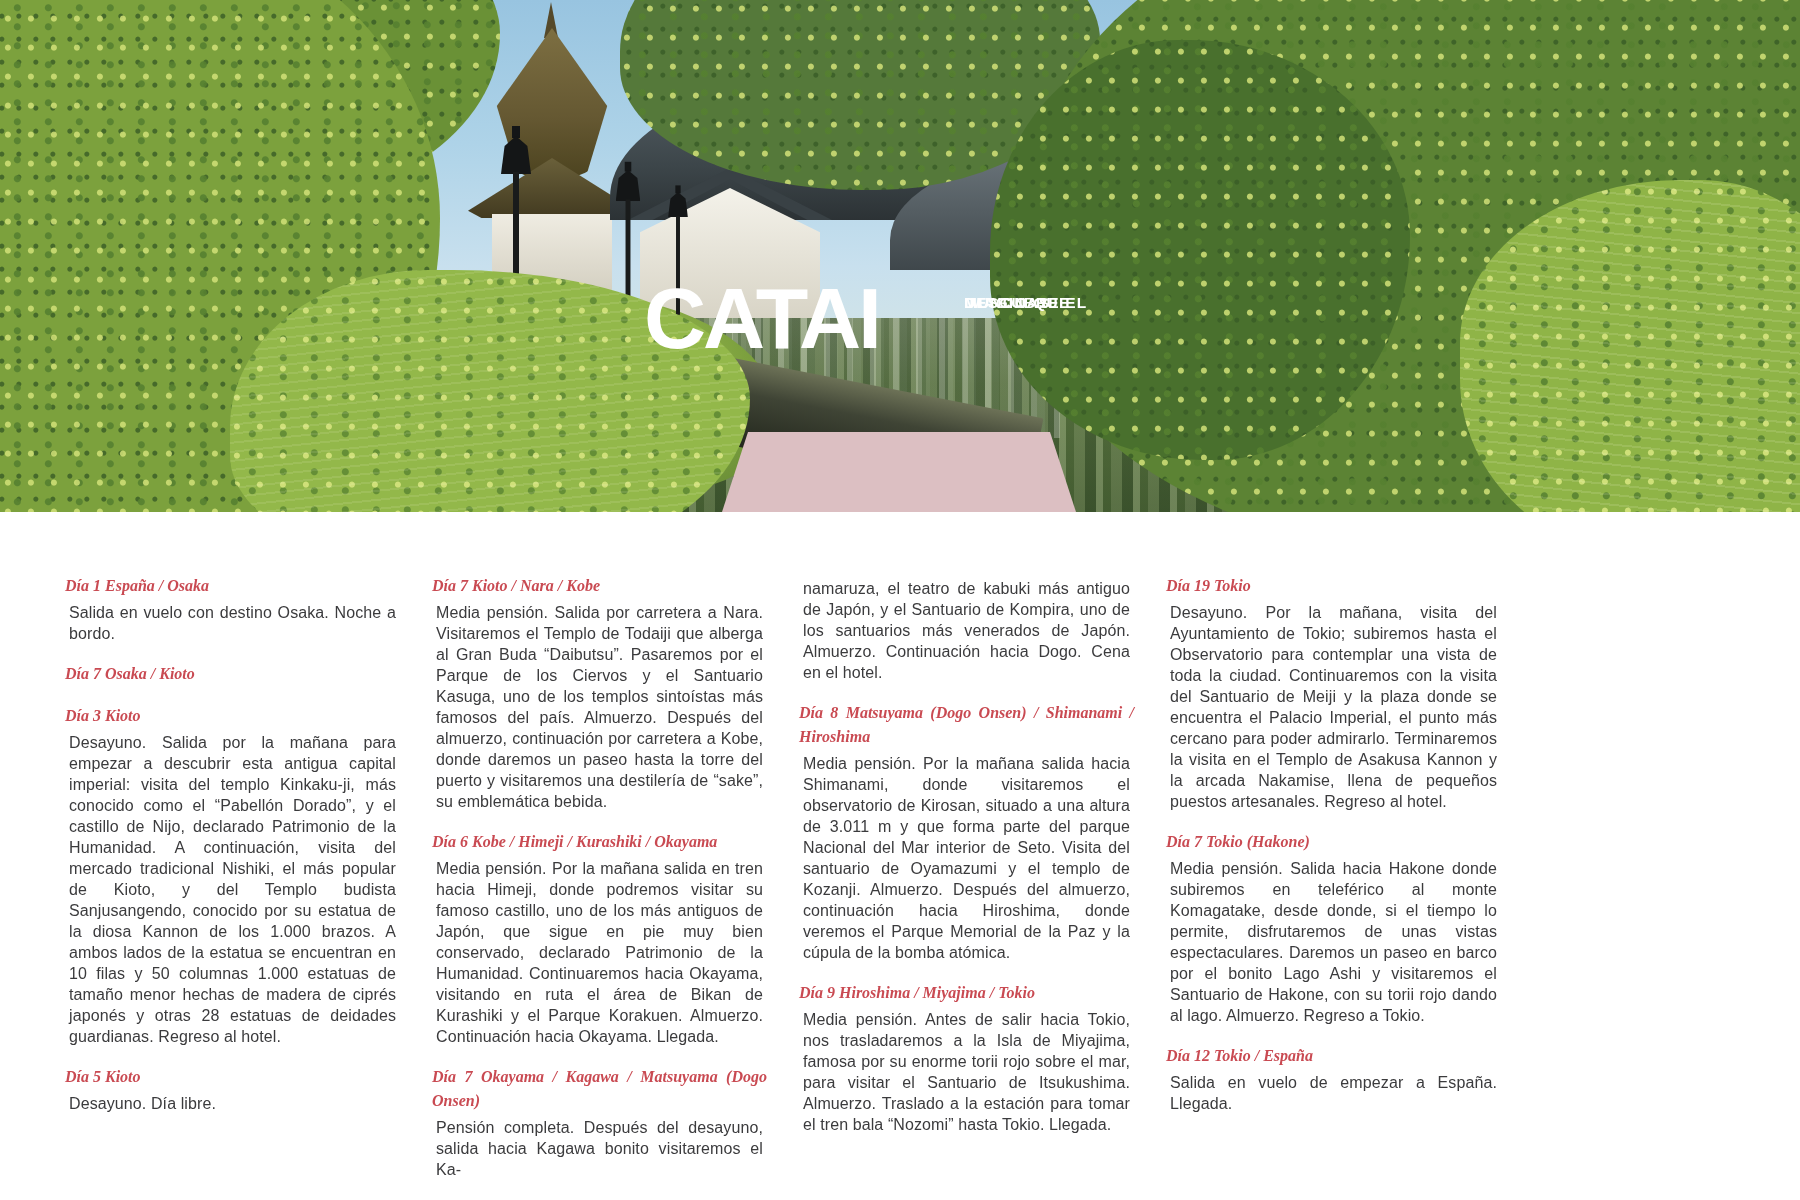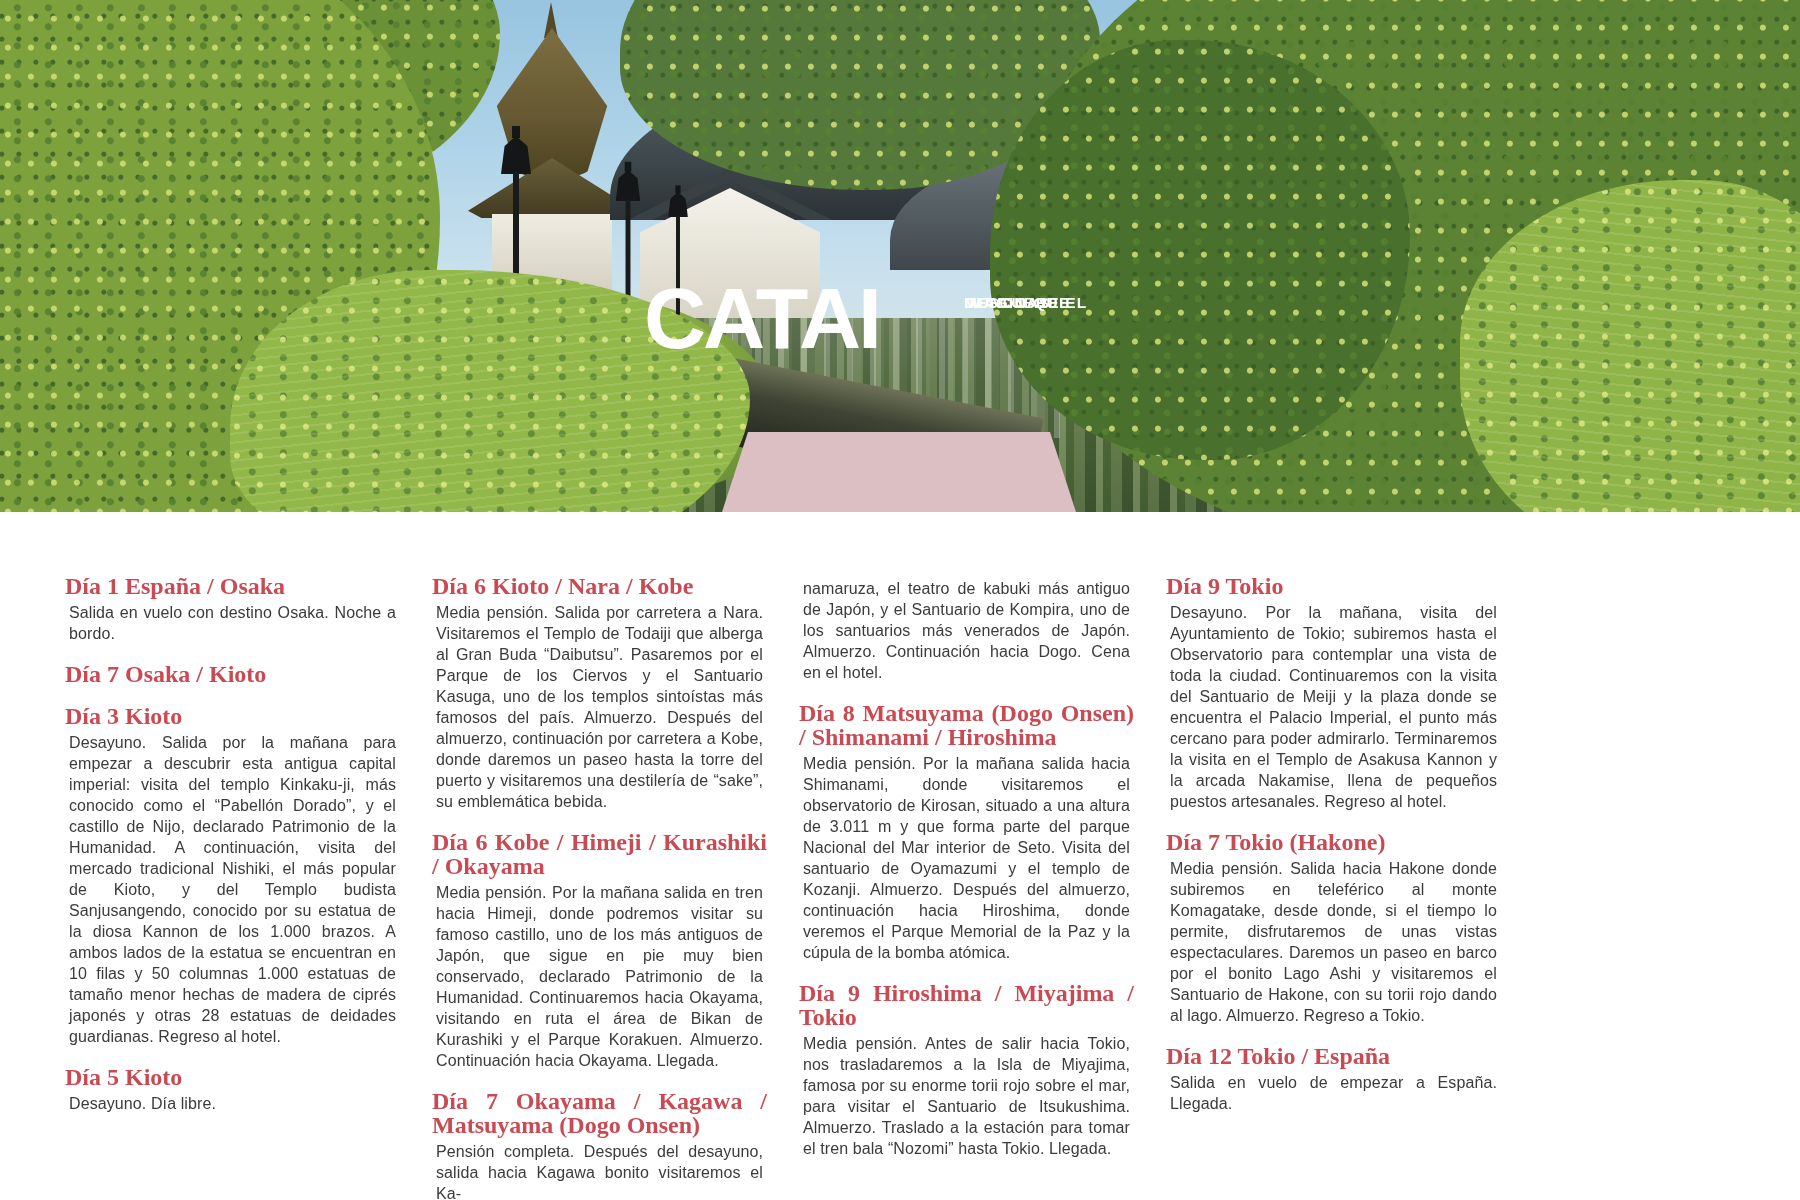--- a/index.html
+++ b/index.html
@@ -104,21 +104,21 @@
 
   
   .banner{left:722px;top:432px;width:354px;height:80px;background:#dcbfc2;
           clip-path:polygon(26px 0,328px 0,100% 100%,0 100%);}
 
   
   .itinerary{position:absolute;left:65px;top:574px;width:1440px;
              display:grid;grid-template-columns:repeat(4,335px);column-gap:32px;}
   .day-block{margin-bottom:18px;}
   .day-title{font-family:"Liberation Serif",serif;font-weight:bold;color:#c94a52;
-             font-size:24px;line-height:24px;margin:0 0 3px 0;text-align:justify;}
+             font-size:16px;line-height:24px;margin:0 0 3px 0;text-align:justify;font-style:italic;}
   .day-body{font-family:"Liberation Sans",sans-serif;color:#3b3b3d;font-size:16px;line-height:21px;
             margin:4px;text-align:justify;letter-spacing:.1px;}
 </style>
 </head>
 <body>
 
 <div class="page">
 
   <div class="hero">
     <div class="sky"></div>
@@ -201,21 +201,21 @@
         <p class="day-body">Desayuno. Salida por la mañana para empezar a descubrir esta antigua capital imperial: visita del templo Kinkaku-ji, más conocido como el “Pabellón Dorado”, y el castillo de Nijo, declarado Patrimonio de la Humanidad. A continuación, visita del mercado tradicional Nishiki, el más popular de Kioto, y del Templo budista Sanjusangendo, conocido por su estatua de la diosa Kannon de los 1.000 brazos. A ambos lados de la estatua se encuentran en 10 filas y 50 columnas 1.000 estatuas de tamaño menor hechas de madera de ciprés japonés y otras 28 estatuas de deidades guardianas. Regreso al hotel.</p>
       </div>
       <div class="day-block">
         <h3 class="day-title">Día 5 Kioto</h3>
         <p class="day-body">Desayuno. Día libre.</p>
       </div>
     </section>
 
     <section class="col">
       <div class="day-block">
-        <h3 class="day-title">Día 6 Kioto / Nara / Kobe</h3>
+        <h3 class="day-title">Día 7 Kioto / Nara / Kobe</h3>
         <p class="day-body">Media pensión. Salida por carretera a Nara. Visitaremos el Templo de Todaiji que alberga al Gran Buda “Daibutsu”. Pasaremos por el Parque de los Ciervos y el Santuario Kasuga, uno de los templos sintoístas más famosos del país. Almuerzo. Después del almuerzo, continuación por carretera a Kobe, donde daremos un paseo hasta la torre del puerto y visitaremos una destilería de “sake”, su emblemática bebida.</p>
       </div>
       <div class="day-block">
         <h3 class="day-title">Día 6 Kobe / Himeji / Kurashiki / Okayama</h3>
         <p class="day-body">Media pensión. Por la mañana salida en tren hacia Himeji, donde podremos visitar su famoso castillo, uno de los más antiguos de Japón, que sigue en pie muy bien conservado, declarado Patrimonio de la Humanidad. Continuaremos hacia Okayama, visitando en ruta el área de Bikan de Kurashiki y el Parque Korakuen. Almuerzo. Continuación hacia Okayama. Llegada.</p>
       </div>
       <div class="day-block">
         <h3 class="day-title">Día 7 Okayama / Kagawa / Matsuyama (Dogo Onsen)</h3>
         <p class="day-body">Pensión completa. Después del desayuno, salida hacia Kagawa bonito visitaremos el Ka-</p>
       </div>
@@ -230,21 +230,21 @@
         <p class="day-body">Media pensión. Por la mañana salida hacia Shimanami, donde visitaremos el observatorio de Kirosan, situado a una altura de 3.011 m y que forma parte del parque Nacional del Mar interior de Seto. Visita del santuario de Oyamazumi y el templo de Kozanji. Almuerzo. Después del almuerzo, continuación hacia Hiroshima, donde veremos el Parque Memorial de la Paz y la cúpula de la bomba atómica.</p>
       </div>
       <div class="day-block">
         <h3 class="day-title">Día 9 Hiroshima / Miyajima / Tokio</h3>
         <p class="day-body">Media pensión. Antes de salir hacia Tokio, nos trasladaremos a la Isla de Miyajima, famosa por su enorme torii rojo sobre el mar, para visitar el Santuario de Itsukushima. Almuerzo. Traslado a la estación para tomar el tren bala “Nozomi” hasta Tokio. Llegada.</p>
       </div>
     </section>
 
     <section class="col">
       <div class="day-block">
-        <h3 class="day-title">Día 9 Tokio</h3>
+        <h3 class="day-title">Día 19 Tokio</h3>
         <p class="day-body">Desayuno. Por la mañana, visita del Ayuntamiento de Tokio; subiremos hasta el Observatorio para contemplar una vista de toda la ciudad. Continuaremos con la visita del Santuario de Meiji y la plaza donde se encuentra el Palacio Imperial, el punto más cercano para poder admirarlo. Terminaremos la visita en el Templo de Asakusa Kannon y la arcada Nakamise, llena de pequeños puestos artesanales. Regreso al hotel.</p>
       </div>
       <div class="day-block">
         <h3 class="day-title">Día 7 Tokio (Hakone)</h3>
         <p class="day-body">Media pensión. Salida hacia Hakone donde subiremos en teleférico al monte Komagatake, desde donde, si el tiempo lo permite, disfrutaremos de unas vistas espectaculares. Daremos un paseo en barco por el bonito Lago Ashi y visitaremos el Santuario de Hakone, con su torii rojo dando al lago. Almuerzo. Regreso a Tokio.</p>
       </div>
       <div class="day-block">
         <h3 class="day-title">Día 12 Tokio / España</h3>
         <p class="day-body">Salida en vuelo de empezar a España. Llegada.</p>
       </div>

